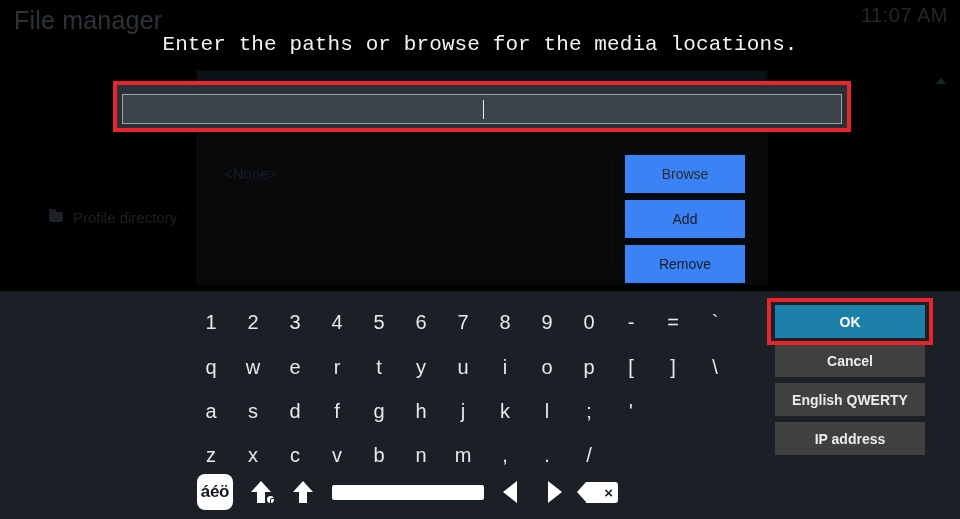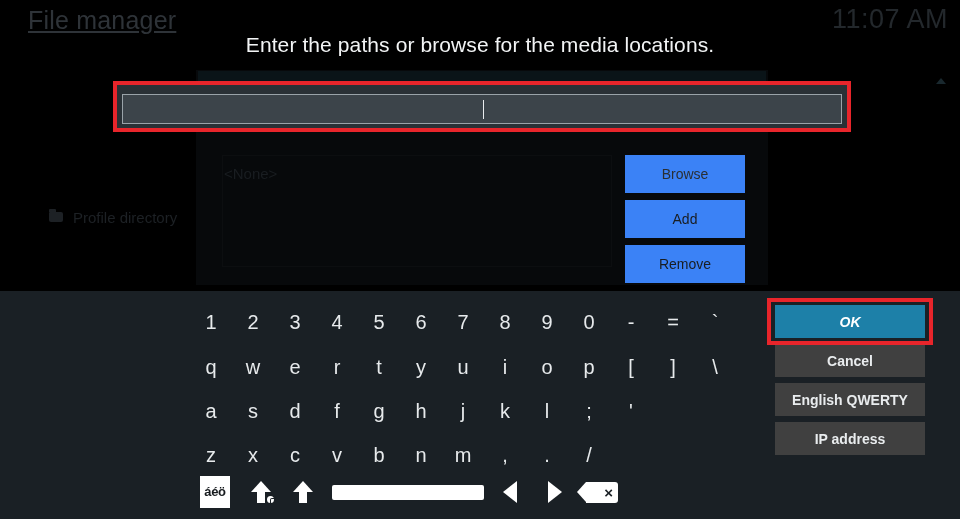--- a/index.html
+++ b/index.html
@@ -17,31 +17,30 @@
     width: 960px;
     height: 519px;
     background: #000000;
   }
 
   
   .bg-layer { position: absolute; inset: 0; }
 
   #window-title {
     position: absolute;
-    left: 28px; top: 6px;
+    left: 14px; top: 6px;
     font-size: 25px;
     color: #2e3338;
     letter-spacing: .2px;
-    text-decoration: underline;
   }
 
   #clock {
     position: absolute;
     right: 12px; top: 4px;
-    font-size: 27px;
+    font-size: 20px;
     color: #23282c;
     letter-spacing: .5px;
   }
 
   
   #sidebar {
     position: absolute;
     left: 0; top: 195px;
     width: 200px;
     padding-left: 41px;
@@ -121,20 +120,21 @@
 
   
   #heading {
     position: absolute;
     left: 0; top: 33px;
     width: 960px;
     text-align: center;
     font-size: 21px;
     color: #f2f4f5;
     letter-spacing: .1px;
+    font-family: Liberation Mono, monospace;
   }
 
   #edit-annot {
     position: absolute;
     left: 113px; top: 81px;
     width: 738px; height: 51px;
     border: 4px solid #e8252b;
     background: #2a3136;
   }
   #edit-field {
@@ -206,22 +206,22 @@
     height: 30px;
     display: flex;
     align-items: center;
     justify-content: center;
   }
 
   #key-symbols { left: 8px; width: 34px; }
   .symbols-box {
     background: #ffffff;
     color: #15191d;
-    border-radius: 0;
-    font-size: 13px;
+    border-radius: 8px;
+    font-size: 17px;
     font-weight: bold;
     padding: 9px 4px;
     line-height: 1.1;
     letter-spacing: -.3px;
   }
 
   #key-capslock { left: 54px; width: 34px; }
   #key-shift    { left: 96px; width: 34px; }
 
   .arrow-up {
@@ -325,21 +325,20 @@
     align-items: center;
     justify-content: center;
     font-size: 14px;
     font-weight: bold;
     color: #e9ecee;
     background: #404040;
   }
   .action-btn.focused {
     background: #1d80a8;
     color: #ffffff;
-    font-style: italic;
   }
   #ok-annot {
     position: absolute;
     left: 767px; top: 298px;
     width: 166px; height: 47px;
     border: 4px solid #e8252b;
     pointer-events: none;
   }
 </style>
 </head>

